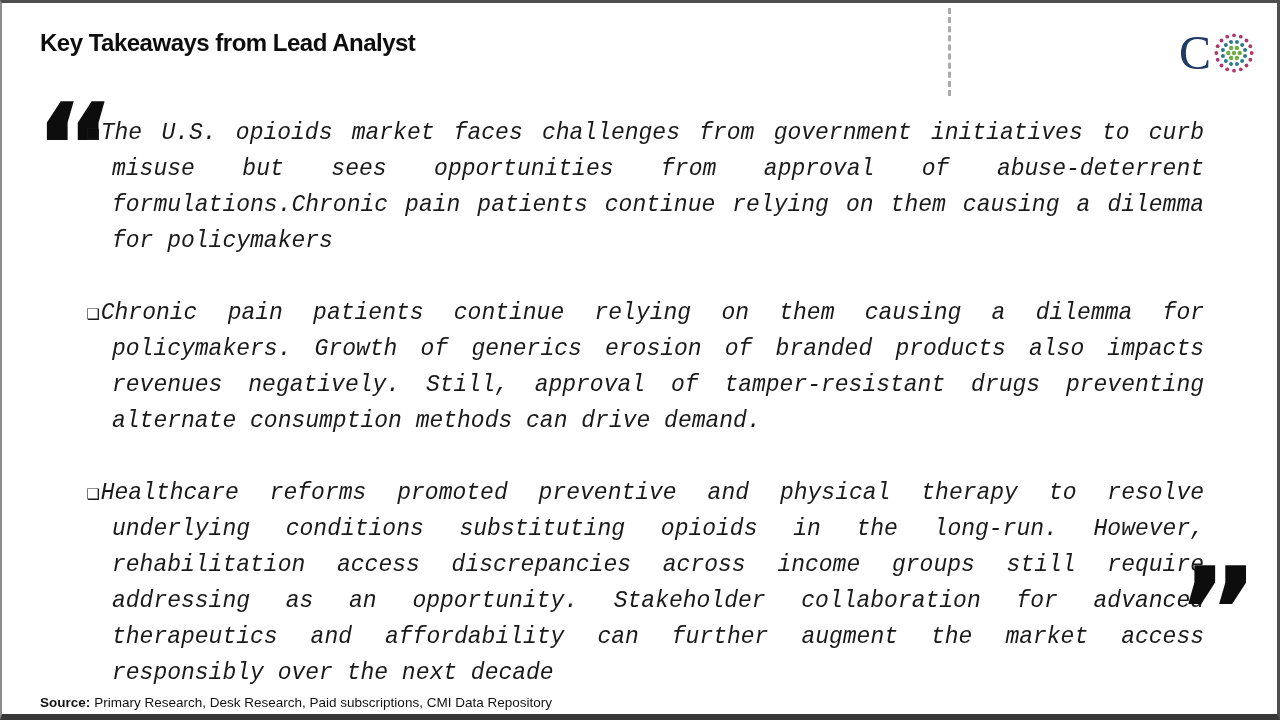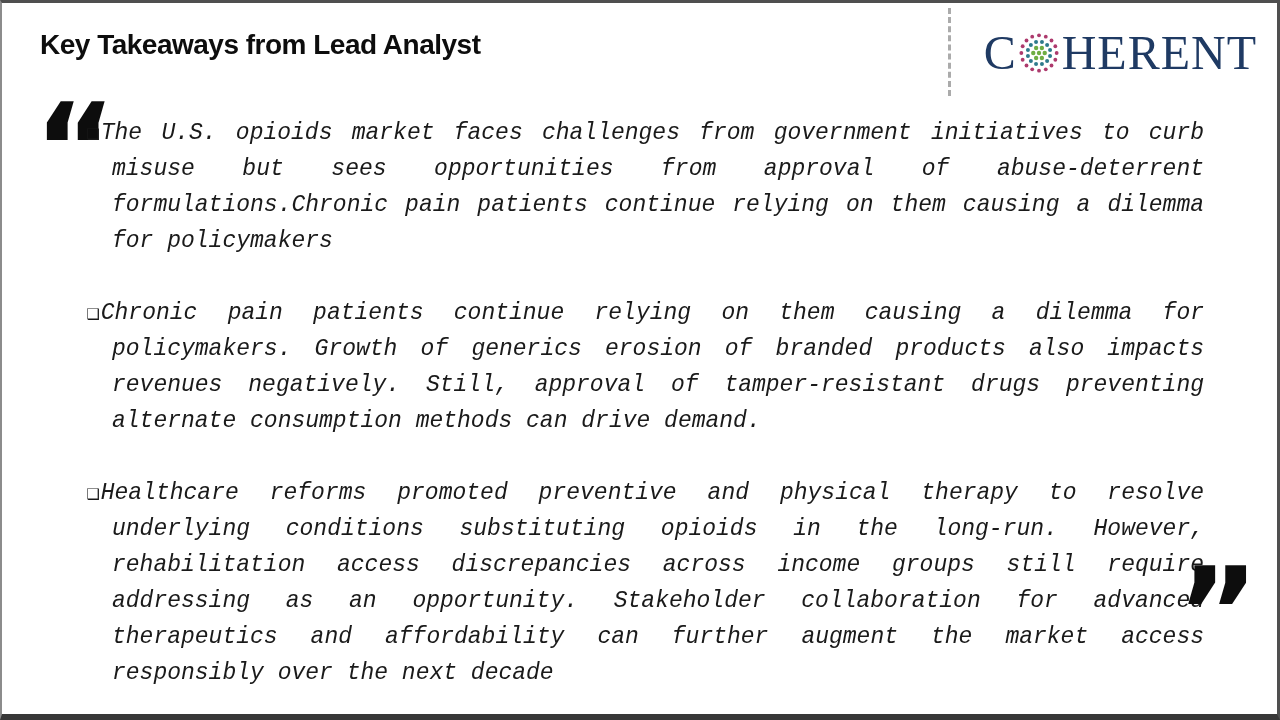--- a/index.html
+++ b/index.html
@@ -10,21 +10,21 @@
     background:#ffffff;
     border-top:3px solid #4f4f4f;
     border-right:3px solid #4f4f4f;
     border-bottom:6px solid #383838;
     border-left:2px solid #8c8c8c;
     overflow:hidden;
     font-family:"Liberation Sans", sans-serif;
   }
   .title{
     position:absolute;left:38px;top:26px;
-    font-size:28px;font-weight:bold;color:#0d0d0d;
+    font-size:24px;font-weight:bold;color:#0d0d0d;
     letter-spacing:-0.5px;
     font-family:"Liberation Sans", sans-serif;
   }
   .divider-dashed{
     position:absolute;left:946px;top:5px;height:88px;width:0;
     border-left:3px dashed #ababab;
   }
   .logo{
     position:absolute;right:20px;top:26px;
     display:flex;flex-direction:column;align-items:center;
@@ -128,28 +128,30 @@
             <circle cx="28" cy="22" r="2.3"></circle>
               <circle cx="25" cy="27.2" r="2.3"></circle>
             <circle cx="19" cy="27.2" r="2.3"></circle>
               <circle cx="16" cy="22" r="2.3"></circle>
             <circle cx="19" cy="16.8" r="2.3"></circle>
               <circle cx="25" cy="16.8" r="2.3"></circle>
             <circle cx="22" cy="22" r="2.3"></circle>
           </g>
         </svg>
       </span>
-      <span>HERENT</span>
     </div>
   </div>
 
   <div class="quote-mark quote-open">“</div>
 
   <div class="takeaways">
     <div class="bullet"><span class="marker">❑</span><span>The U.S. opioids market faces challenges from government initiatives to curb misuse but sees opportunities from approval of abuse-deterrent formulations.Chronic pain patients continue relying on them causing a dilemma for policymakers</span></div>
     <div class="bullet"><span class="marker">❑</span><span>Chronic pain patients continue relying on them causing a dilemma for policymakers. Growth of generics erosion of branded products also impacts revenues negatively. Still, approval of tamper-resistant drugs preventing alternate consumption methods can drive demand.</span></div>
     <div class="bullet"><span class="marker">❑</span><span>Healthcare reforms promoted preventive and physical therapy to resolve underlying conditions substituting opioids in the long-run. However, rehabilitation access discrepancies across income groups still require addressing as an opportunity. Stakeholder collaboration for advanced therapeutics and affordability can further augment the market access responsibly over the next decade</span></div>
   </div>
 
   <div class="quote-mark quote-close">”</div>
 
+  <div class="source-line">
+    <b>Source:</b><span>Primary Research, Desk Research, Paid subscriptions, CMI Data Repository</span>
+  </div>
 
 </div>
 
 </body></html>

